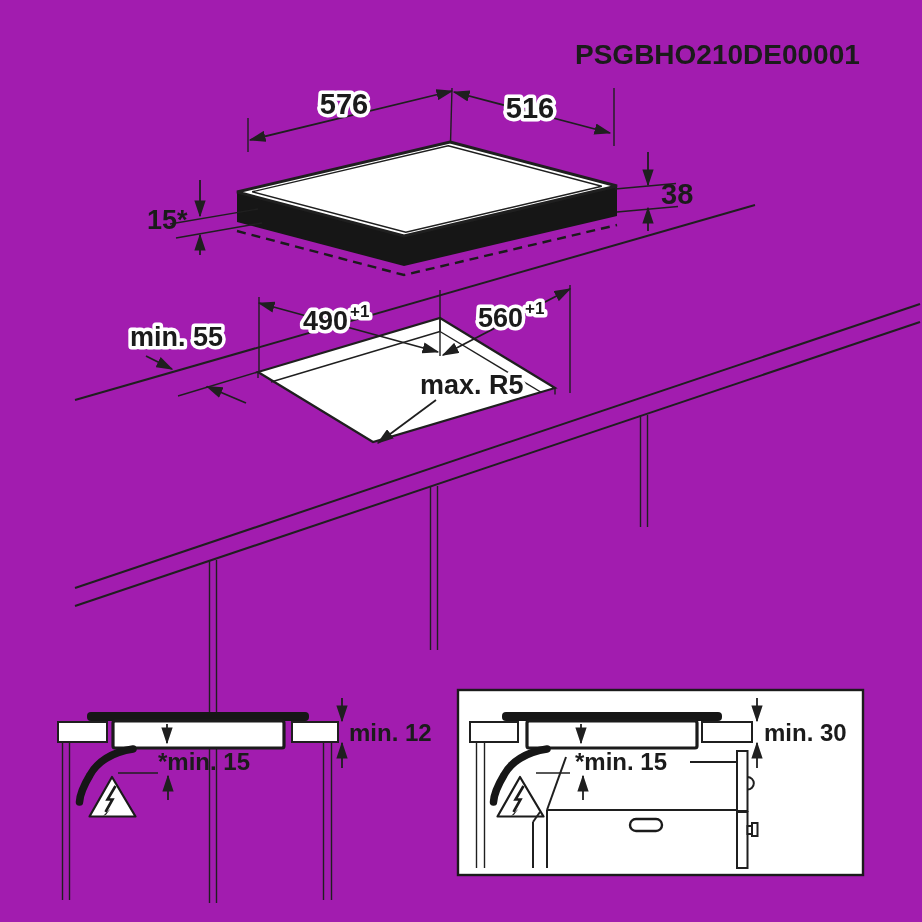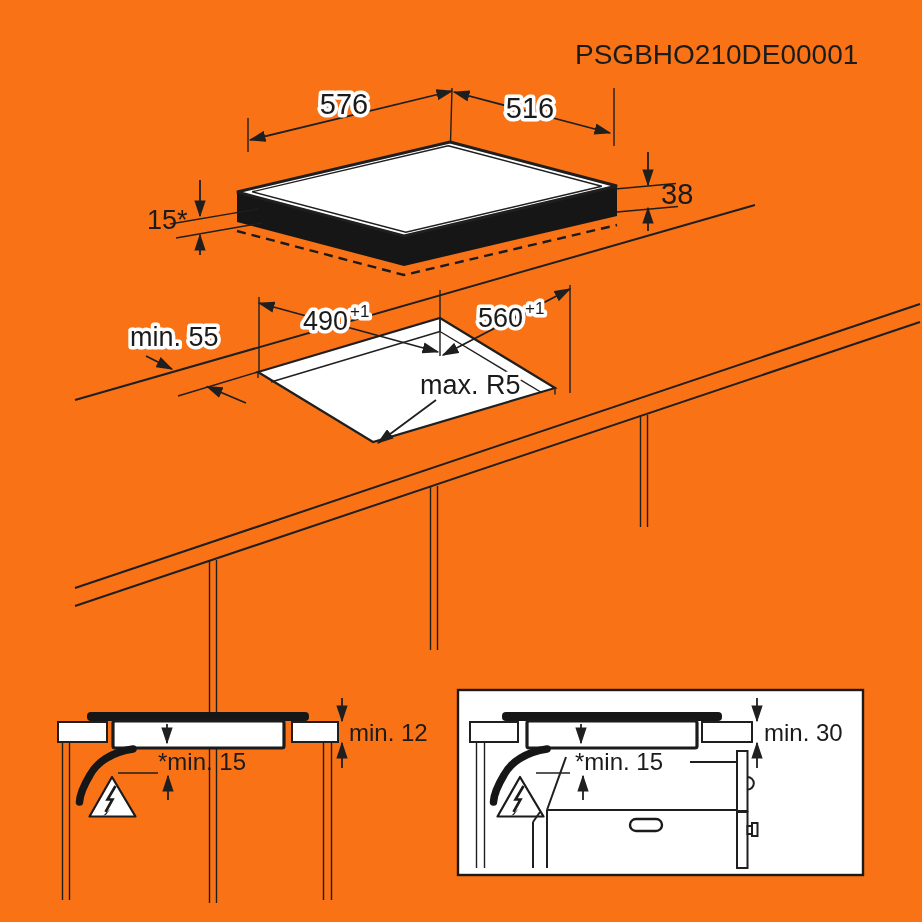--- a/index.html
+++ b/index.html
@@ -1,18 +1,19 @@
 <!DOCTYPE html>
 <html><head>
 <meta charset="utf-8">
 <style>
   html,body{margin:0;padding:0;background:#fff;}
   .canvas{
-    width:922px;height:922px;background:#f97316;position:relative;overflow:hidden;
+    width:922px;height:922px;background:#a21caf;position:relative;overflow:hidden;
     font-family:"Liberation Sans","DejaVu Sans",sans-serif;
+    font-weight:bold;
   }
   svg{display:block;}
   .ln   {stroke:#1f1f1f;stroke-width:2;fill:none;}
   .ln-thick{stroke:#1f1f1f;stroke-width:3;fill:none;}
   .ln-thin {stroke:#1f1f1f;stroke-width:1.4;fill:none;}
   .dim  {stroke:#1f1f1f;stroke-width:1.8;fill:none;}
   .dash {stroke:#1b1b1b;stroke-width:2.4;fill:none;stroke-dasharray:9 6;}
   .solidfill{fill:#161616;stroke:none;}
   .whitefill{fill:#ffffff;}
   .lbl{fill:#1b1b1b;}

